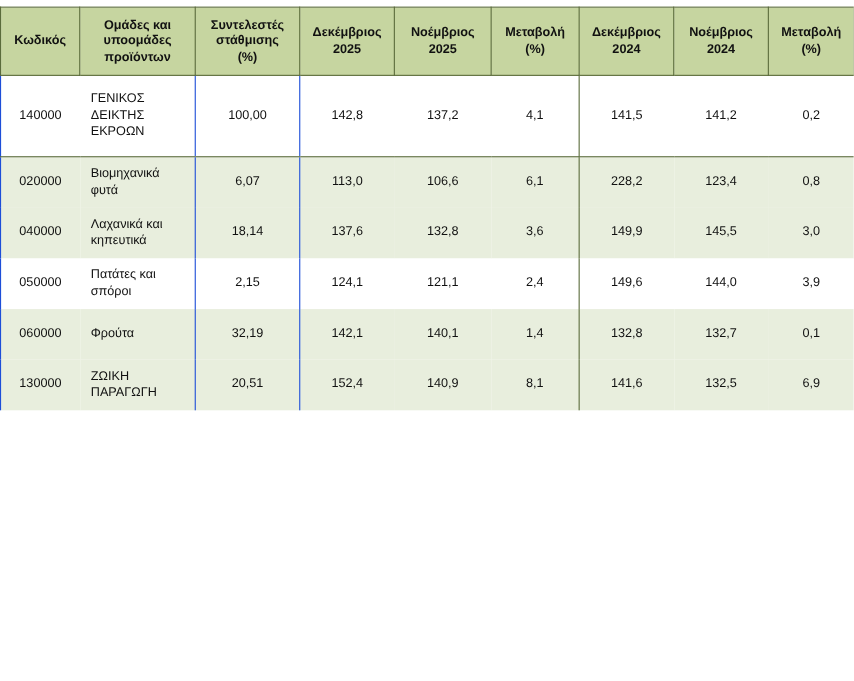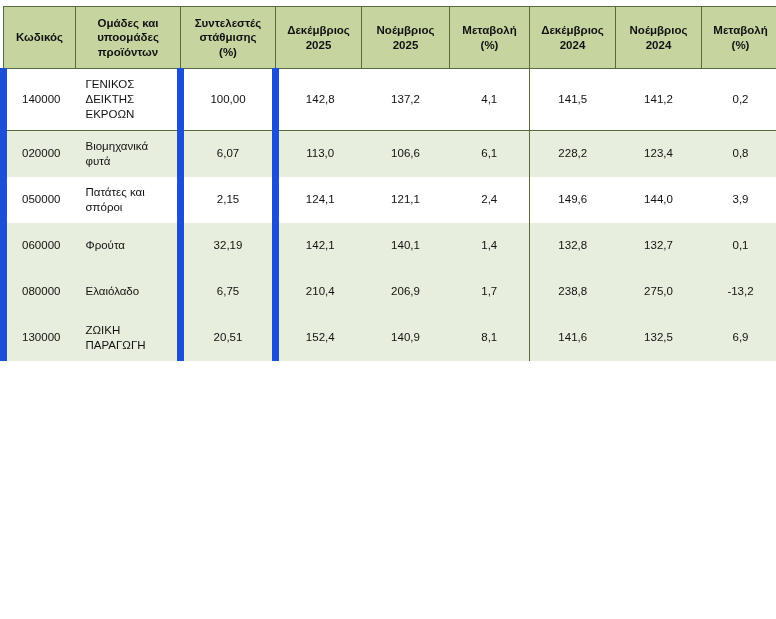--- a/index.html
+++ b/index.html
@@ -58,41 +58,41 @@
     height: 28px;
     box-sizing: border-box;
   }
   tbody tr.band td {
     background: #e8eedd;
   }
   tbody tr.plain td {
     background: #ffffff;
   }
   tbody tr.firstrow td {
-    height: 62px;
+    height: 74px;
   }
   tbody tr.grouprow td {
     height: 46px;
   }
   td.code {
     text-align: center;
   }
   td.name {
     text-align: left;
     padding-left: 10px;
   }
   td.num {
     text-align: center;
   }
   
   td.sep-right, th.sep-right {
     border-right: 1px solid #5a6b3b;
   }
   td.sep-left, th.sep-left {
-    border-left: 7px solid #1d4ed8;
+    border-left: 1px solid #1d4ed8;
   }
   tbody tr.firstrow td {
     border-bottom: 1px solid #5a6b3b;
   }
   .tiny-top {
     height: 6px;
     background: #ffffff;
   }
 </style>
 </head>
@@ -169,20 +169,31 @@
           <td class="code sep-left">020000</td>
           <td class="name">Βιομηχανικά φυτά</td>
           <td class="num sep-left">6,07</td>
           <td class="num sep-left">113,0</td>
           <td class="num">106,6</td>
           <td class="num sep-right">6,1</td>
           <td class="num">228,2</td>
           <td class="num">123,4</td>
           <td class="num">0,8</td>
         </tr>
+        <tr class="band grouprow">
+          <td class="code sep-left">040000</td>
+          <td class="name">Λαχανικά και κηπευτικά</td>
+          <td class="num sep-left">18,14</td>
+          <td class="num sep-left">137,6</td>
+          <td class="num">132,8</td>
+          <td class="num sep-right">3,6</td>
+          <td class="num">149,9</td>
+          <td class="num">145,5</td>
+          <td class="num">3,0</td>
+        </tr>
         <tr class="plain grouprow">
           <td class="code sep-left">050000</td>
           <td class="name">Πατάτες και σπόροι</td>
           <td class="num sep-left">2,15</td>
           <td class="num sep-left">124,1</td>
           <td class="num">121,1</td>
           <td class="num sep-right">2,4</td>
           <td class="num">149,6</td>
           <td class="num">144,0</td>
           <td class="num">3,9</td>
@@ -192,31 +203,20 @@
           <td class="name">Φρούτα</td>
           <td class="num sep-left">32,19</td>
           <td class="num sep-left">142,1</td>
           <td class="num">140,1</td>
           <td class="num sep-right">1,4</td>
           <td class="num">132,8</td>
           <td class="num">132,7</td>
           <td class="num">0,1</td>
         </tr>
         <tr class="band grouprow">
-          <td class="code sep-left">080000</td>
-          <td class="name">Ελαιόλαδο</td>
-          <td class="num sep-left">6,75</td>
-          <td class="num sep-left">210,4</td>
-          <td class="num">206,9</td>
-          <td class="num sep-right">1,7</td>
-          <td class="num">238,8</td>
-          <td class="num">275,0</td>
-          <td class="num">-13,2</td>
-        </tr>
-        <tr class="band grouprow">
           <td class="code sep-left">130000</td>
           <td class="name">ΖΩΙΚΗ ΠΑΡΑΓΩΓΗ</td>
           <td class="num sep-left">20,51</td>
           <td class="num sep-left">152,4</td>
           <td class="num">140,9</td>
           <td class="num sep-right">8,1</td>
           <td class="num">141,6</td>
           <td class="num">132,5</td>
           <td class="num">6,9</td>
         </tr>

